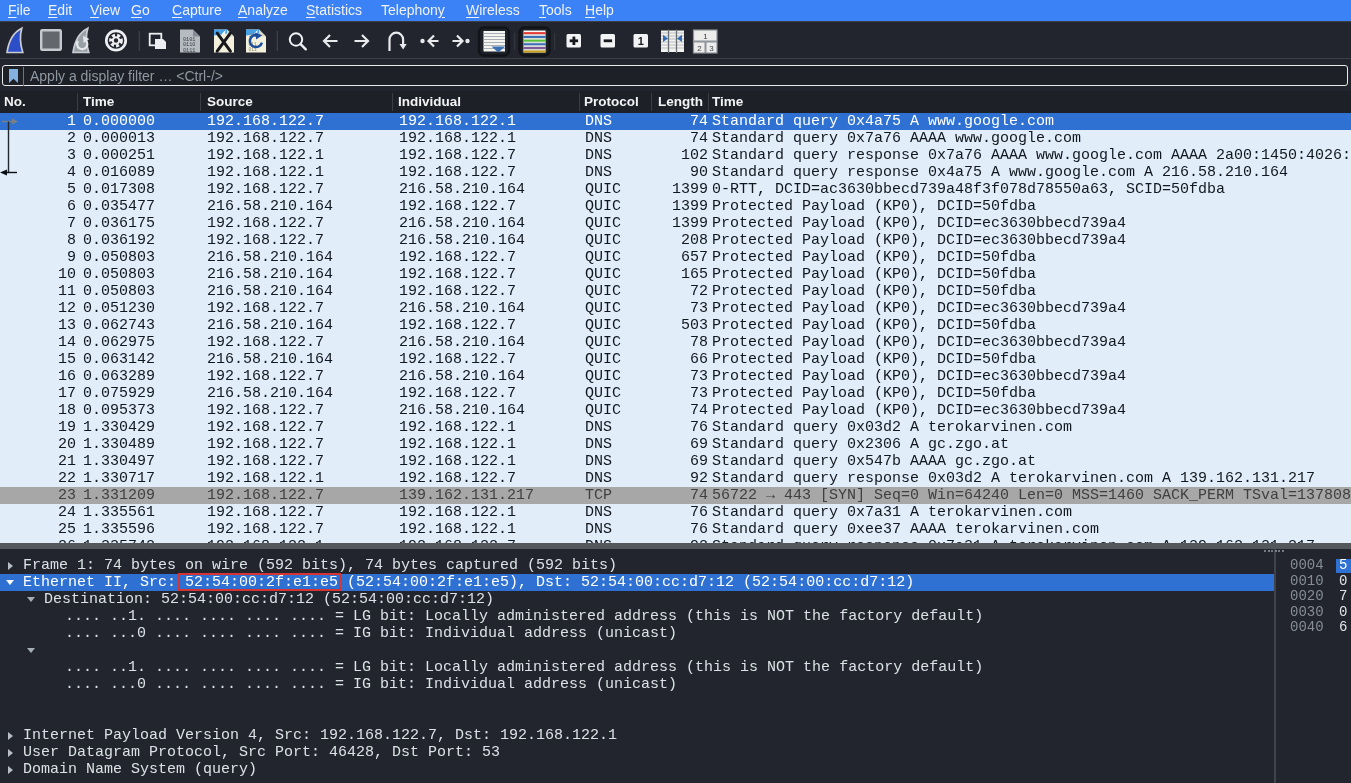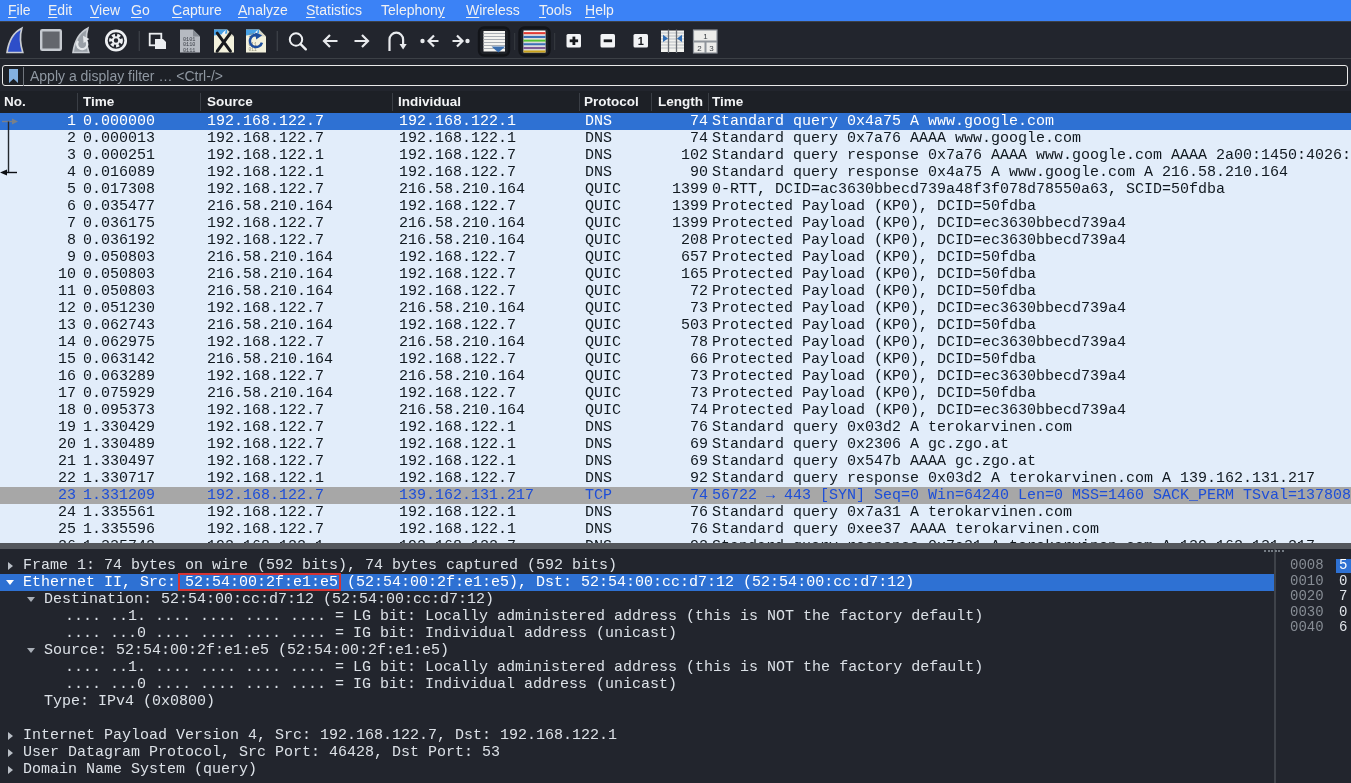--- a/index.html
+++ b/index.html
@@ -27,21 +27,21 @@
 #plheader i { position:absolute; top:2px; width:1px; height:18px; background:#3a3e45; }
 
 #plist { position:absolute; left:0; top:113px; width:1351px; height:430px; overflow:hidden;
   background:#e2edfa; }
 #rowsel { position:absolute; left:0; top:0; width:1351px; height:17px; background:#2e71d3; }
 #rowgry { position:absolute; left:0; top:374px; width:1351px; height:17px; background:#a7a7a7; }
 .plcol { position:absolute; top:0; font-family:"Liberation Mono", monospace; font-size:15px;
   color:#10181f; white-space:pre; }
 .plcol > div { height:17px; line-height:17px; overflow:visible; }
 .plcol .sel { color:#ffffff; }
-.plcol .gry { color:#1d4ed8; }
+.plcol .gry { color:#404040; }
 
 #hscroll { position:absolute; left:0; top:543px; width:1351px; height:6px; background:#54575c; }
 
 #details { position:absolute; left:0; top:549px; width:1275px; height:234px; background:#22252d;
   overflow:hidden; }
 .drow { position:absolute; left:0; width:1275px; height:17px; font-family:"Liberation Mono", monospace;
   font-size:15px; color:#dce1e7; }
 .dsel { background:#2e71d3; }
 .dtxt { position:absolute; top:0; line-height:17px; white-space:pre; }
 .tri-r { position:absolute; top:4.5px; width:0; height:0;
@@ -262,49 +262,45 @@
         <span class="dtxt" style="left:44px">Destination: 52:54:00:cc:d7:12 (52:54:00:cc:d7:12)</span>
       </div>
 <div class="drow" style="top:59px">
         <span class="dtxt" style="left:65px">.... ..1. .... .... .... .... = LG bit: Locally administered address (this is NOT the factory default)</span>
       </div>
 <div class="drow" style="top:76px">
         <span class="dtxt" style="left:65px">.... ...0 .... .... .... .... = IG bit: Individual address (unicast)</span>
       </div>
 <div class="drow" style="top:93px">
         <span class="tri-d" style="left:27px;border-top-color:#a8aeb6"></span>
-        <span class="dtxt" style="left:44px">Source: 52:54:00:2f:e1:e5 (52:54:00:2f:e1:e5)</span>
       </div>
 <div class="drow" style="top:110px">
         <span class="dtxt" style="left:65px">.... ..1. .... .... .... .... = LG bit: Locally administered address (this is NOT the factory default)</span>
       </div>
 <div class="drow" style="top:127px">
         <span class="dtxt" style="left:65px">.... ...0 .... .... .... .... = IG bit: Individual address (unicast)</span>
-      </div>
-<div class="drow" style="top:144px">
-        <span class="dtxt" style="left:44px">Type: IPv4 (0x0800)</span>
       </div>
 <div class="drow" style="top:178px">
         <span class="tri-r" style="left:8px"></span>
         <span class="dtxt" style="left:23px">Internet Payload Version 4, Src: 192.168.122.7, Dst: 192.168.122.1</span>
       </div>
 <div class="drow" style="top:195px">
         <span class="tri-r" style="left:8px"></span>
         <span class="dtxt" style="left:23px">User Datagram Protocol, Src Port: 46428, Dst Port: 53</span>
       </div>
 <div class="drow" style="top:212px">
         <span class="tri-r" style="left:8px"></span>
         <span class="dtxt" style="left:23px">Domain Name System (query)</span>
       </div>
 </div>
 <div id="vsplit"></div>
 <div id="hexpane">
 <div class="hxrow" style="top:9.0px">
         <span class="hexsel"></span>
-        <span class="hxoff">0008</span>
+        <span class="hxoff">0004</span>
         <span class="hxb" style="color:#ffffff">5</span>
       </div>
 <div class="hxrow" style="top:24.6px">
         <span class="hxoff">0010</span>
         <span class="hxb" style="color:#e0e4e9">0</span>
       </div>
 <div class="hxrow" style="top:40.2px">
         <span class="hxoff">0020</span>
         <span class="hxb" style="color:#e0e4e9">7</span>
       </div>

